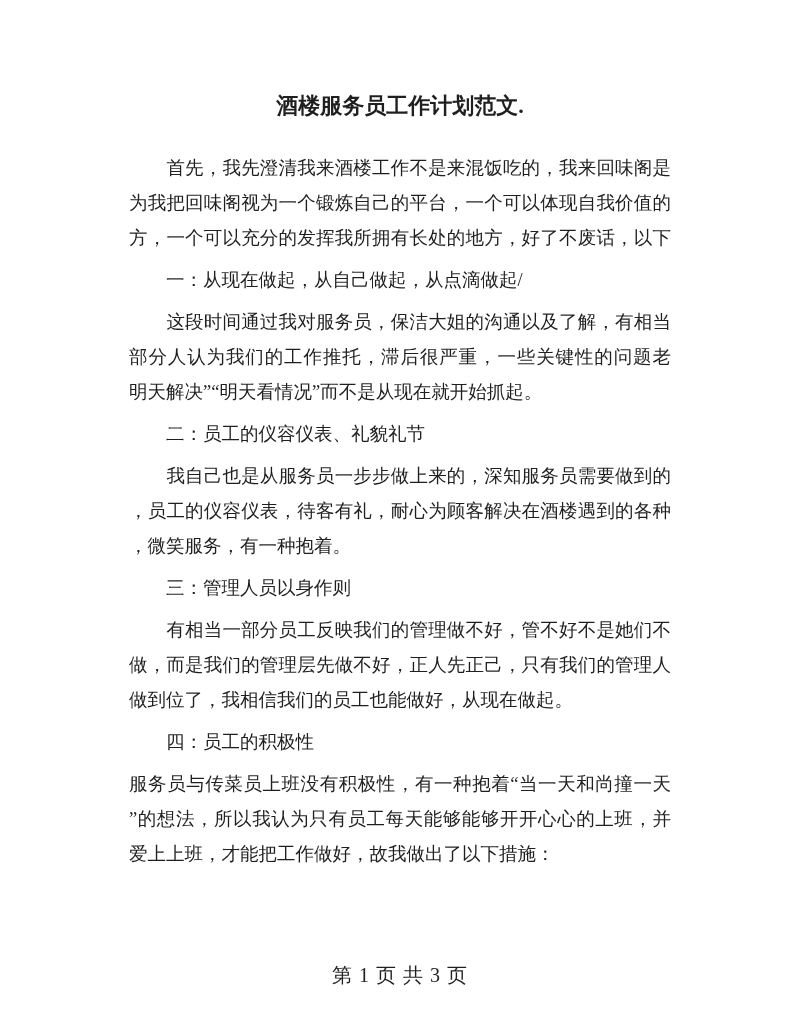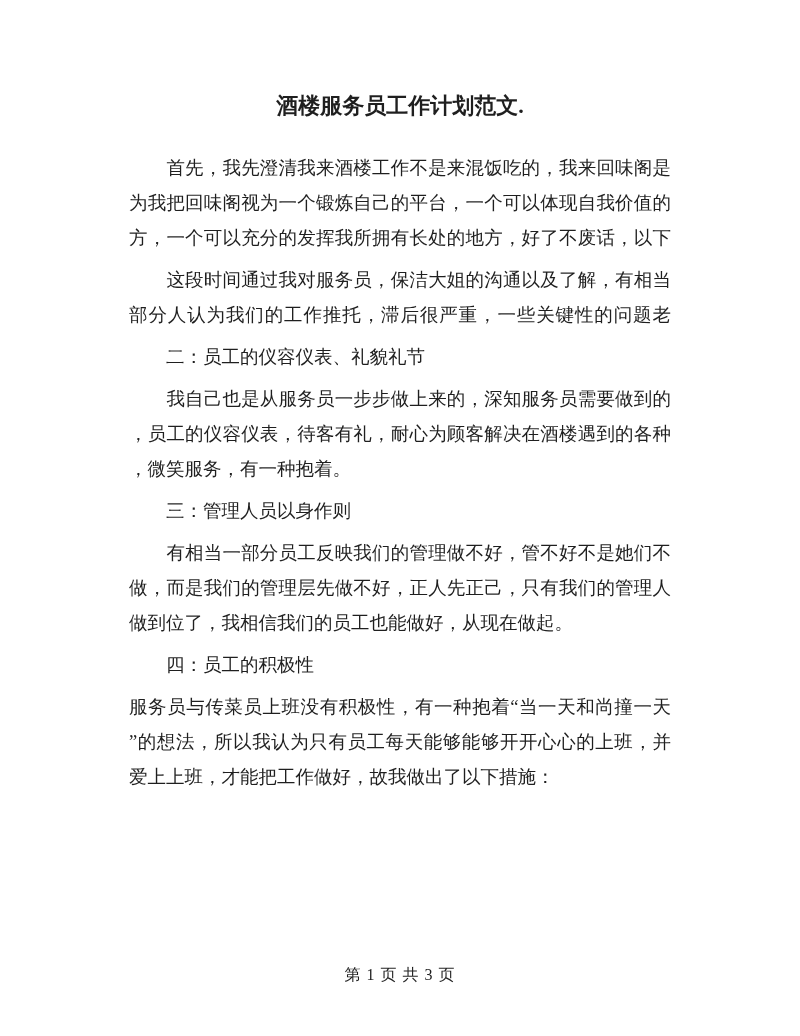--- a/index.html
+++ b/index.html
@@ -47,44 +47,48 @@
   .line.flush {
     text-align: justify;
     text-align-last: justify;
   }
   .footer {
     position: absolute;
     top: 964px;
     left: 0;
     width: 100%;
     text-align: center;
-    font-size: 16px;
+    font-size: 20px;
     line-height: 22px;
     letter-spacing: 1px;
   }
 </style>
 </head>
 <body>
 
 <div class="page">
 
   <h1 class="title">酒楼服务员工作计划范文.</h1>
 
   <div class="content">
 
     <div class="para">
       <div class="line flush">　　首先，我先澄清我来酒楼工作不是来混饭吃的，我来回味阁是因</div>
       <div class="line flush">为我把回味阁视为一个锻炼自己的平台，一个可以体现自我价值的地</div>
       <div class="line flush">方，一个可以充分的发挥我所拥有长处的地方，好了不废话，以下是</div>
     </div>
 
+    <div class="para">
+      <div class="line">　　一：从现在做起，从自己做起，从点滴做起/</div>
+    </div>
 
     <div class="para">
       <div class="line flush">　　这段时间通过我对服务员，保洁大姐的沟通以及了解，有相当一</div>
       <div class="line flush">部分人认为我们的工作推托，滞后很严重，一些关键性的问题老是“</div>
+      <div class="line">明天解决”“明天看情况”而不是从现在就开始抓起。</div>
     </div>
 
     <div class="para">
       <div class="line">　　二：员工的仪容仪表、礼貌礼节</div>
     </div>
 
     <div class="para">
       <div class="line flush">　　我自己也是从服务员一步步做上来的，深知服务员需要做到的是</div>
       <div class="line flush">，员工的仪容仪表，待客有礼，耐心为顾客解决在酒楼遇到的各种问题</div>
       <div class="line">，微笑服务，有一种抱着。</div>

